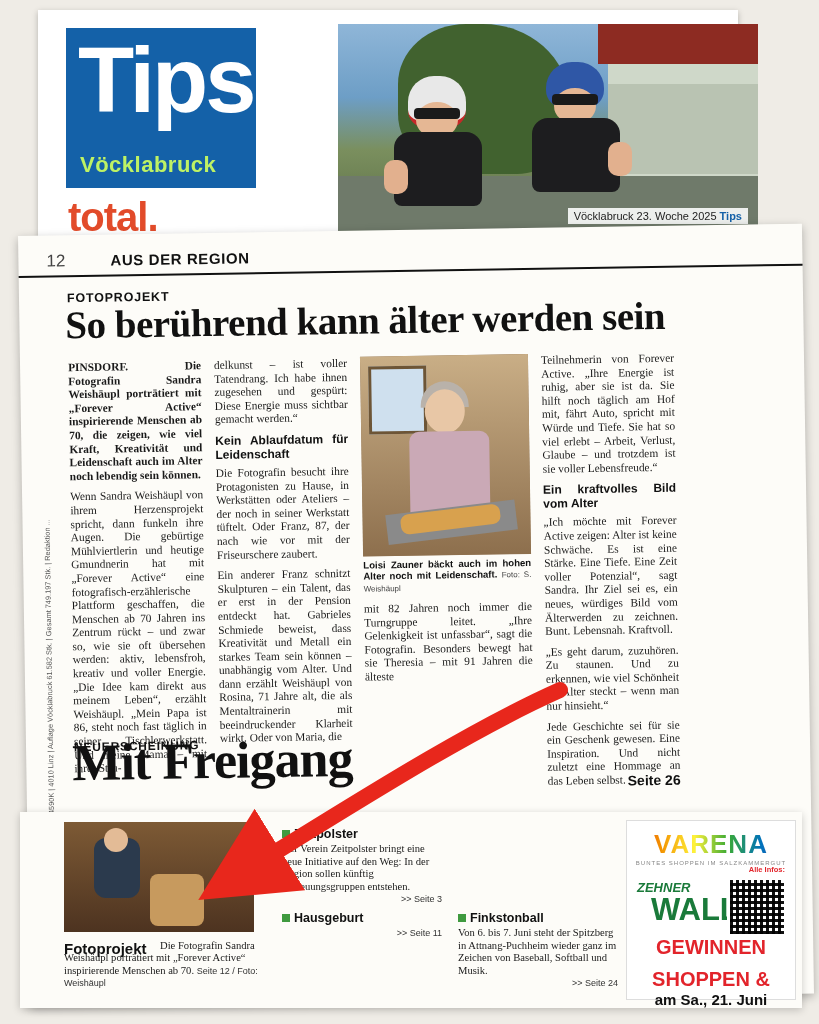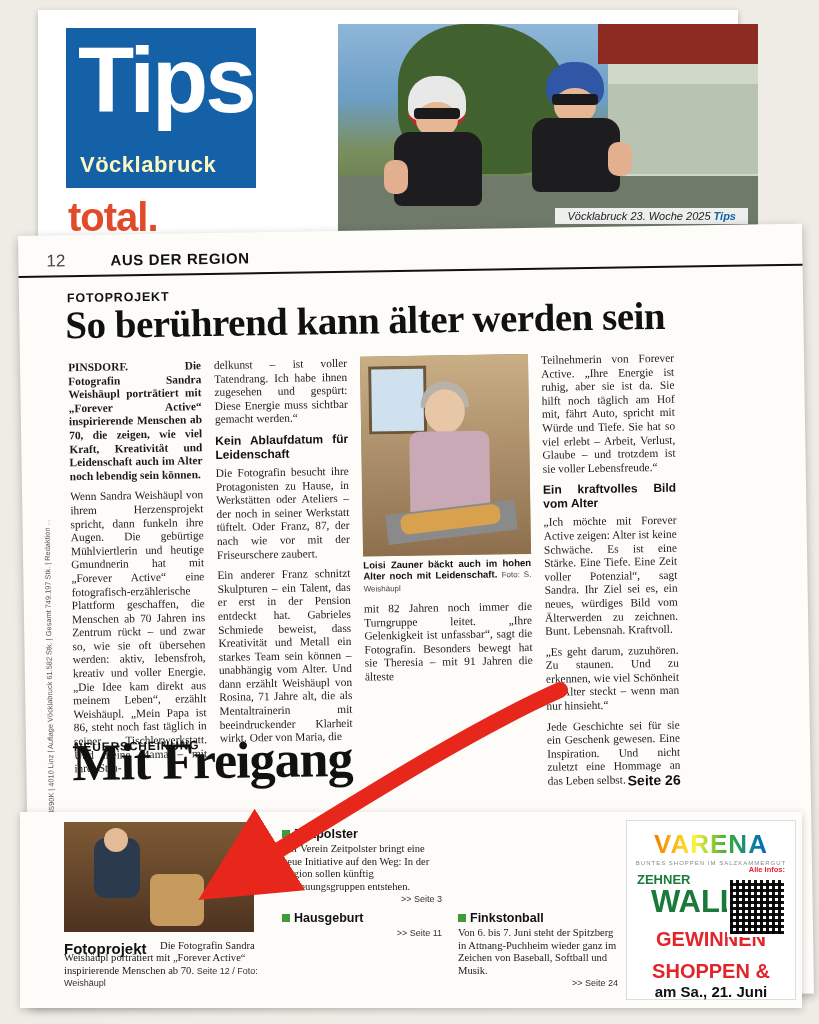--- a/index.html
+++ b/index.html
@@ -20,21 +20,21 @@
   .tips-logo{
     position:absolute;left:28px;top:18px;width:190px;height:160px;
     background:#1461a8;color:#fff;
   }
   .tips-word{
     position:absolute;left:12px;top:6px;font-family:"Liberation Sans",sans-serif;
     font-weight:bold;font-size:92px;letter-spacing:-3px;line-height:92px;color:#fff;
   }
   .tips-sub{
     position:absolute;left:14px;bottom:10px;font-family:"Liberation Sans",sans-serif;
-    font-weight:bold;font-size:22px;color:#fef9c3;letter-spacing:.5px;
+    font-weight:bold;font-size:22px;color:#bef264;letter-spacing:.5px;
   }
   .total-word{
     position:absolute;left:30px;top:185px;font-family:"Liberation Sans",sans-serif;
     font-weight:bold;font-size:40px;color:#e24b2a;letter-spacing:-1px;
   }
   .total-word2{
     position:absolute;left:30px;top:222px;font-family:"Liberation Sans",sans-serif;
     font-weight:bold;font-size:44px;color:#1461a8;letter-spacing:-1px;opacity:.9;
   }
   .cover-photo{
@@ -54,21 +54,21 @@
   .rider .body{position:absolute;left:4px;top:56px;width:88px;height:74px;background:#1d1d1f;border-radius:16px 16px 8px 8px;}
   .rider .thumb{position:absolute;width:24px;height:34px;background:#e2b08e;border-radius:10px;}
   .rider1{left:52px;top:52px;}
   .rider1 .helmet{background:#e8e8e8;border-bottom:6px solid #c62828;}
   .rider1 .thumb{left:-6px;top:84px;}
   .rider2{left:190px;top:38px;}
   .rider2 .helmet{background:#2f57a6;}
   .rider2 .thumb{right:-8px;top:80px;}
   .cover-caption{
     position:absolute;right:10px;bottom:10px;background:rgba(255,255,255,.88);
-    font-family:"Liberation Sans",sans-serif;font-size:11px;color:#222;padding:2px 12px;font-style:italic;
+    font-family:"Liberation Sans",sans-serif;font-size:11px;color:#222;padding:2px 6px;
   }
   .cover-caption .tipsmini{color:#1461a8;font-weight:bold;}
 
   
   .sheet{
     position:absolute;left:18px;top:236px;width:784px;height:770px;
     background:#fdfcf8;
     box-shadow:0 3px 10px rgba(0,0,0,.28);
     transform:rotate(-0.9deg);
     transform-origin:left top;
@@ -187,21 +187,21 @@
   .ad{
     position:absolute;left:606px;top:8px;width:168px;height:178px;background:#fff;border:1px solid #ddd;
   }
   .ad-varena{
     font-family:"Liberation Sans",sans-serif;font-weight:bold;font-size:26px;
     text-align:center;margin-top:8px;letter-spacing:1px;
     background:linear-gradient(90deg,#e2242b,#f39200,#fff23a,#3aaa35,#0072bc,#662d91);
     -webkit-background-clip:text;background-clip:text;color:transparent;
   }
   .ad-varena-sub{font-family:"Liberation Sans",sans-serif;font-size:6px;text-align:center;color:#888;letter-spacing:1px;}
-  .ad-zehner{font-family:"Liberation Sans",sans-serif;font-weight:bold;font-size:13px;color:#1a7a3a;margin:6px 0 0 10px;}
+  .ad-zehner{font-family:"Liberation Sans",sans-serif;font-weight:bold;font-size:13px;color:#1a7a3a;margin:14px 0 0 10px;font-style:italic;}
   .ad-wall{font-family:"Liberation Sans",sans-serif;font-weight:bold;font-size:31px;color:#1a7a3a;margin-left:24px;line-height:30px;}
   .ad-allinfos{position:absolute;right:10px;top:44px;font-family:"Liberation Sans",sans-serif;font-size:7.5px;color:#e2242b;font-weight:bold;}
   .qr{position:absolute;right:8px;top:56px;width:54px;height:54px;background:
     repeating-linear-gradient(0deg,#111 0 3px,#fff 3px 6px),
     repeating-linear-gradient(90deg,#111 0 3px,transparent 3px 6px);
     background-blend-mode:multiply;border:3px solid #fff;}
   .ad-shop{font-family:"Liberation Sans",sans-serif;font-weight:bold;font-size:20px;color:#e2242b;text-align:center;line-height:20px;margin-top:12px;}
   .ad-date{font-family:"Liberation Sans",sans-serif;font-weight:bold;font-size:15px;color:#111;text-align:center;margin-top:2px;}
 
   

